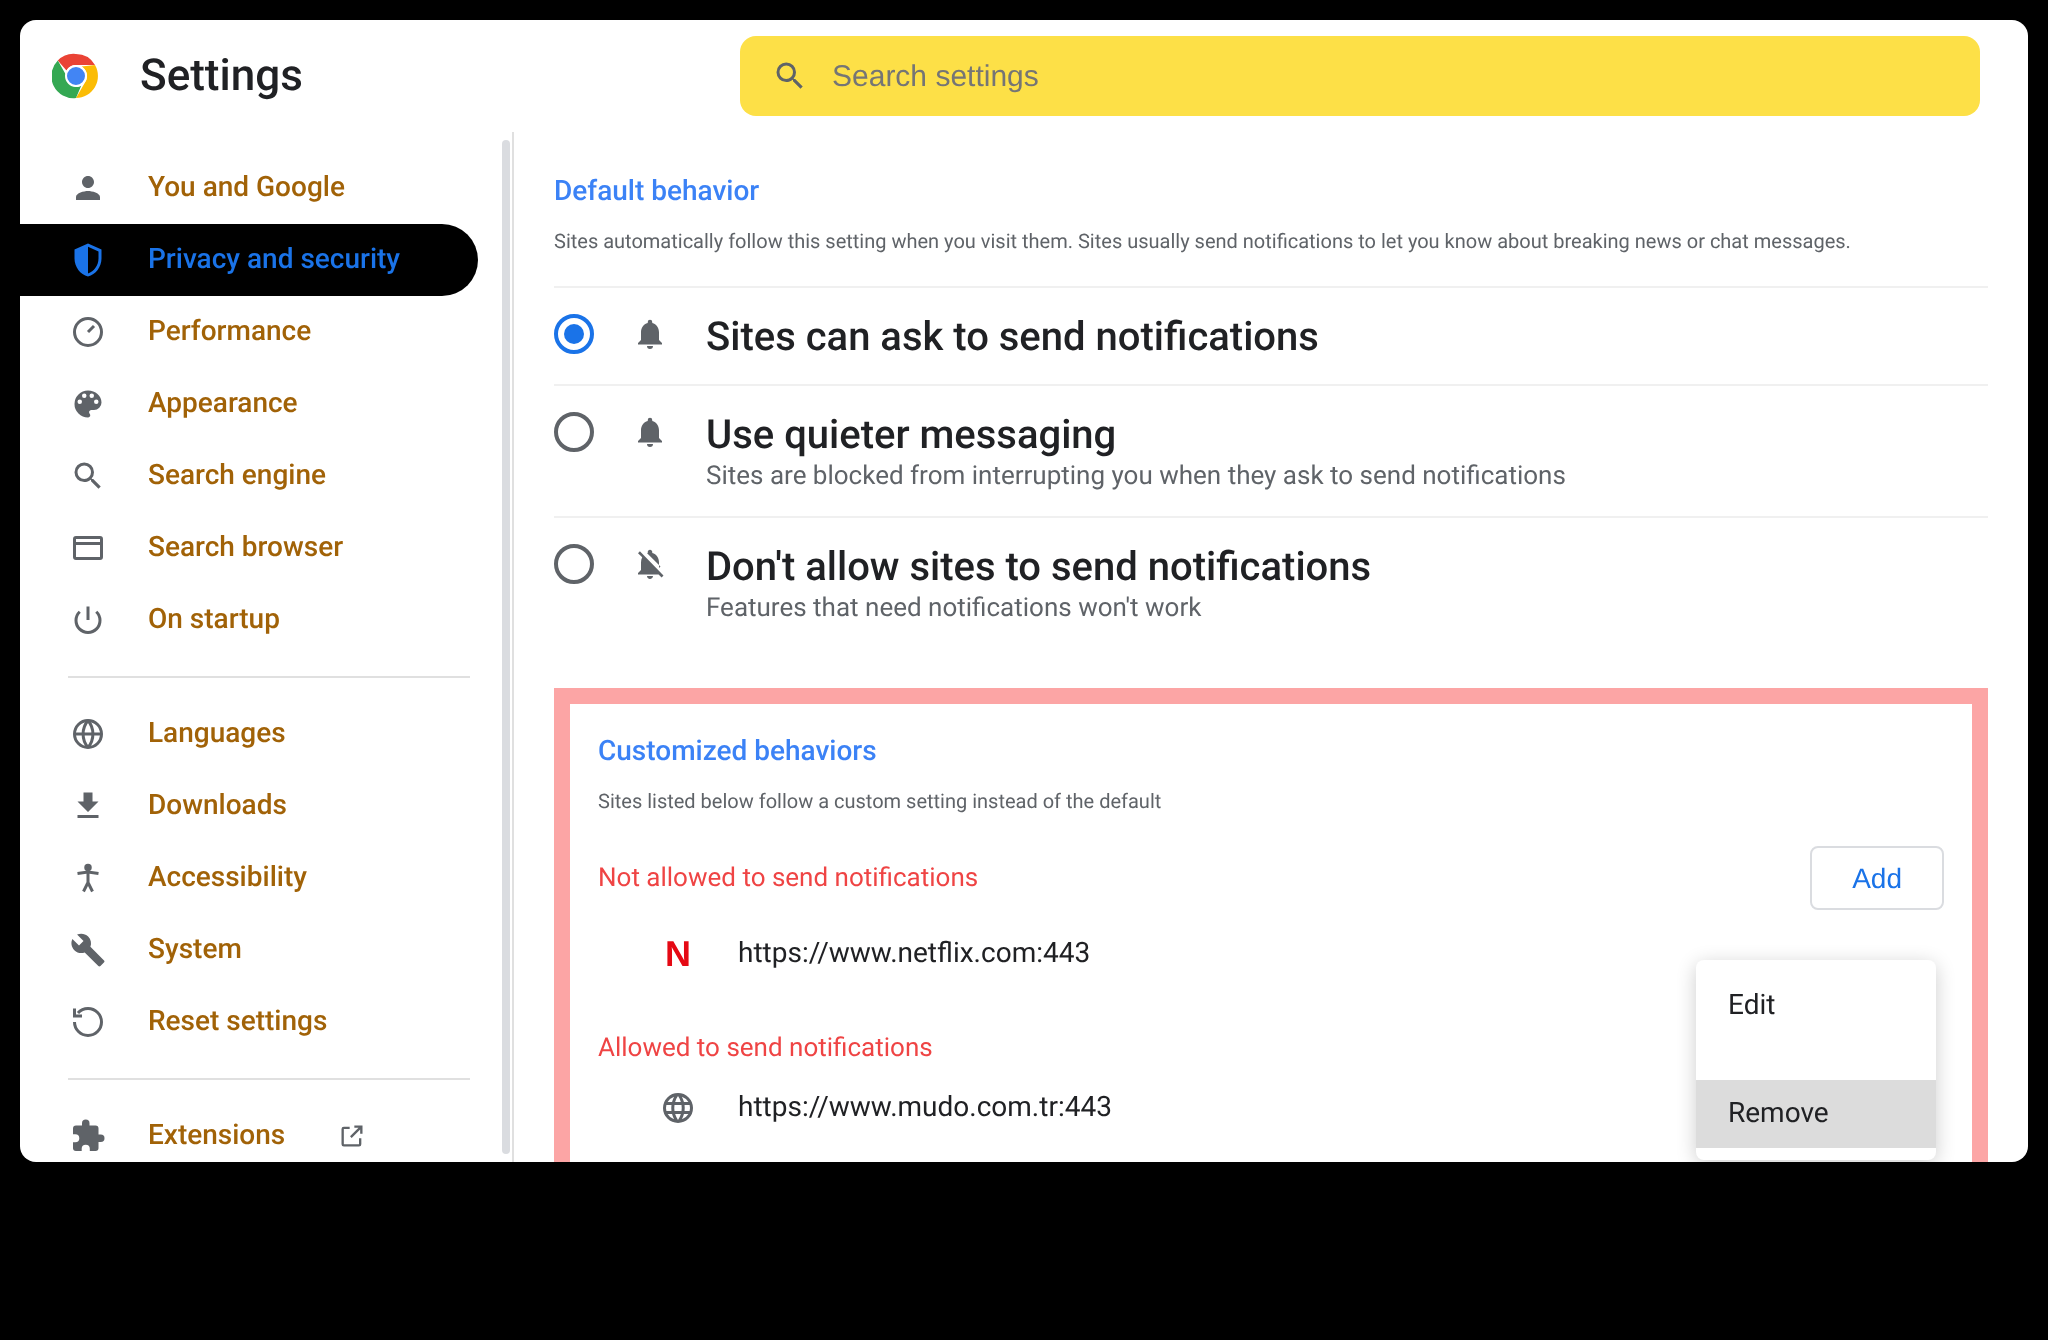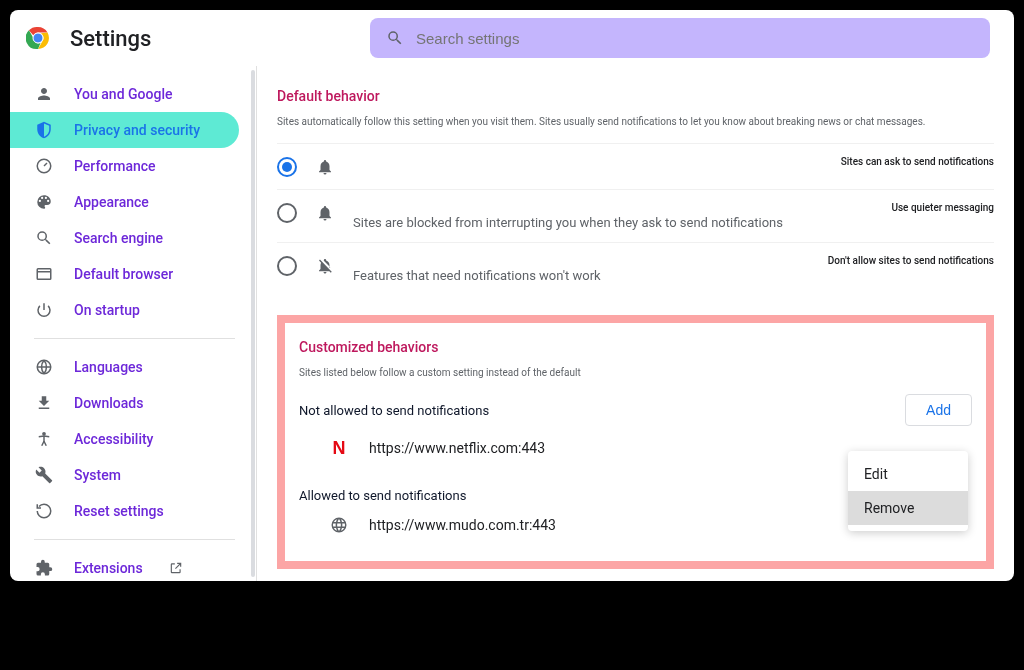--- a/index.html
+++ b/index.html
@@ -34,21 +34,21 @@
     .header-title {
       font-size: 22px;
       font-weight: 500;
       color: #202124;
       margin-left: 4px;
     }
     .search-container {
       margin-left: auto;
       flex: 0 0 620px;
       height: 40px;
-      background: #c4b5fd;
+      background: #fde047;
       border-radius: 8px;
       display: flex;
       align-items: center;
       padding: 0 16px;
       gap: 12px;
       margin-right: 8px;
     }
     .search-icon { color: #5f6368; }
     .search-input {
       border: none; background: transparent; outline: none;
@@ -71,47 +71,47 @@
       background: #dadce0;
       border-radius: 2px;
     }
     .nav-item {
       height: 36px;
       display: flex;
       align-items: center;
       padding-left: 24px;
       gap: 20px;
       font-size: 14px;
-      color: #6d28d9;
+      color: #a16207;
       cursor: pointer;
       border-radius: 0 18px 18px 0;
       margin-right: 16px;
       font-weight: 500;
     }
     .nav-item .nav-icon { width: 20px; color: #5f6368; flex-shrink:0; display:flex; justify-content:center;}
     .nav-item.active {
-      background: #5eead4;
+      background: #000000;
       color: #1a73e8;
     }
     .nav-item.active .nav-icon { color: #1a73e8; }
     .nav-divider {
       height: 1px; background: #e0e0e0;
       margin: 10px 20px 10px 24px;
     }
     .ext-icon { margin-left: 6px; color: #5f6368;}
     .content {
       flex: 1;
       overflow-y: auto;
       padding: 0 20px 0 20px;
       border-left: 1px solid #e0e0e0;
     }
     .section-head {
       font-size: 14px;
       font-weight: 500;
-      color: #be185d;
+      color: #3b82f6;
       margin-top: 22px;
       margin-bottom: 10px;
     }
     .section-desc {
       font-size: 10px;
       color: #5f6368;
       line-height: 1.5;
       margin-bottom: 14px;
     }
     .radio-row {
@@ -127,33 +127,33 @@
       border: 2px solid #5f6368; position: relative;
       flex-shrink: 0; margin-top: 1px;
     }
     .radio-circle.checked { border-color: #1a73e8; }
     .radio-circle.checked::after {
       content: ''; position: absolute; inset: 3px;
       background: #1a73e8; border-radius: 50%;
     }
     .row-icon { width: 20px; color: #5f6368; flex-shrink:0; margin-top:2px; display:flex; justify-content:center;}
     .row-text { flex: 1; }
-    .row-title { font-size: 10px; color: #202124; font-weight: 500; text-align: right;}
+    .row-title { font-size: 20px; color: #202124; font-weight: 500;}
     .row-sub { font-size: 13px; color: #5f6368; margin-top: 2px;}
     .highlight-box {
       border: 8px solid #fca5a5;
       margin-top: 20px;
       padding: 12px 14px 14px 14px;
       position: relative;
     }
     .subsection-row {
       display: flex; align-items: center; justify-content: space-between;
       margin-top: 14px;
     }
-    .subsection-label { font-size: 13px; color: #0f172a; }
+    .subsection-label { font-size: 13px; color: #ef4444; }
     .add-btn {
       border: 1px solid #dadce0; background: #fff;
       color: #1a73e8; font-weight: 500; font-size: 14px;
       padding: 7px 20px; border-radius: 4px; cursor: pointer;
     }
     .site-row {
       display: flex; align-items: center;
       padding: 12px 0 12px 30px; gap: 20px;
     }
     .site-favicon { width: 20px; height: 20px; flex-shrink:0; display:flex; align-items:center; justify-content:center;}
@@ -170,21 +170,21 @@
       box-shadow: 0 2px 10px rgba(0,0,0,0.2);
       padding: 6px 0;
       z-index: 10;
     }
     .menu-item {
       padding: 9px 16px;
       font-size: 14px;
       color: #202124;
       cursor: pointer;
     }
-    .menu-item.hover { background: #dcdcdc; }
+    .menu-item.hover { background: #dcdcdc; margin-top: 20px; }
     svg { display: block; }
   </style>
 </head>
 <body>
 
 <div class="app">
   <div class="header">
     <span class="chrome-logo">
       <svg viewBox="0 0 24 24" width="24" height="24">
         <circle cx="12" cy="12" r="11" fill="#fff"></circle>
@@ -249,21 +249,21 @@
           </span>
         <span>Search engine</span>
       </div>
       <div class="nav-item">
         <span class="nav-icon">
             <svg width="18" height="18" viewBox="0 0 24 24" fill="none" stroke="currentColor" stroke-width="2">
               <rect x="3" y="5" width="18" height="14" rx="1"></rect>
               <path d="M3 9h18"></path>
             </svg>
           </span>
-        <span>Default browser</span>
+        <span>Search browser</span>
       </div>
       <div class="nav-item">
         <span class="nav-icon">
             <svg width="18" height="18" viewBox="0 0 24 24" fill="none" stroke="currentColor" stroke-width="2">
               <path d="M12 3v9"></path>
               <path d="M6.5 6.5a8 8 0 1011 0"></path>
             </svg>
           </span>
         <span>On startup</span>
       </div>

